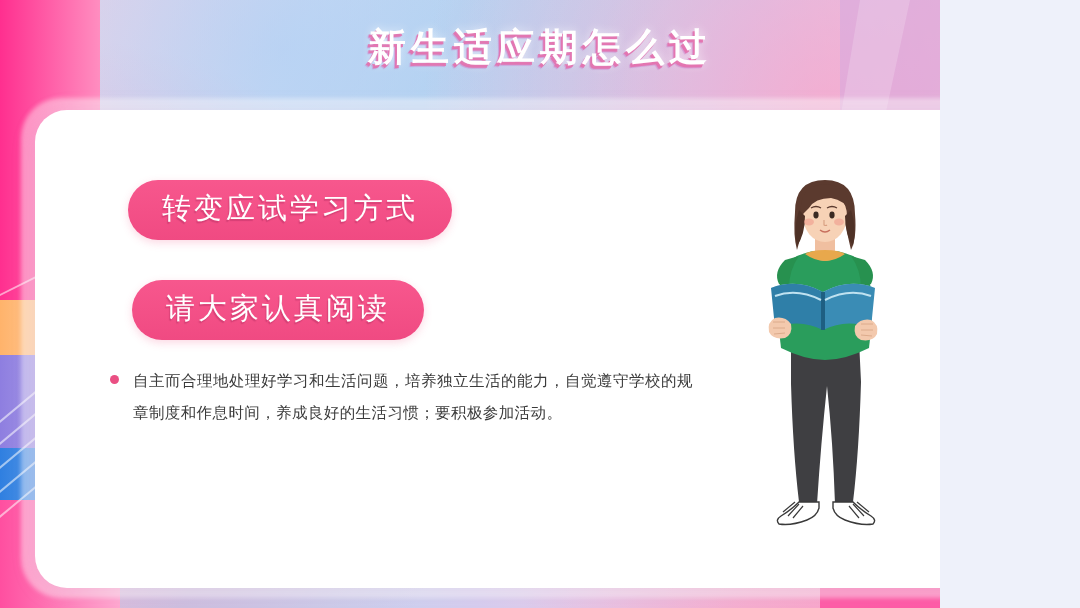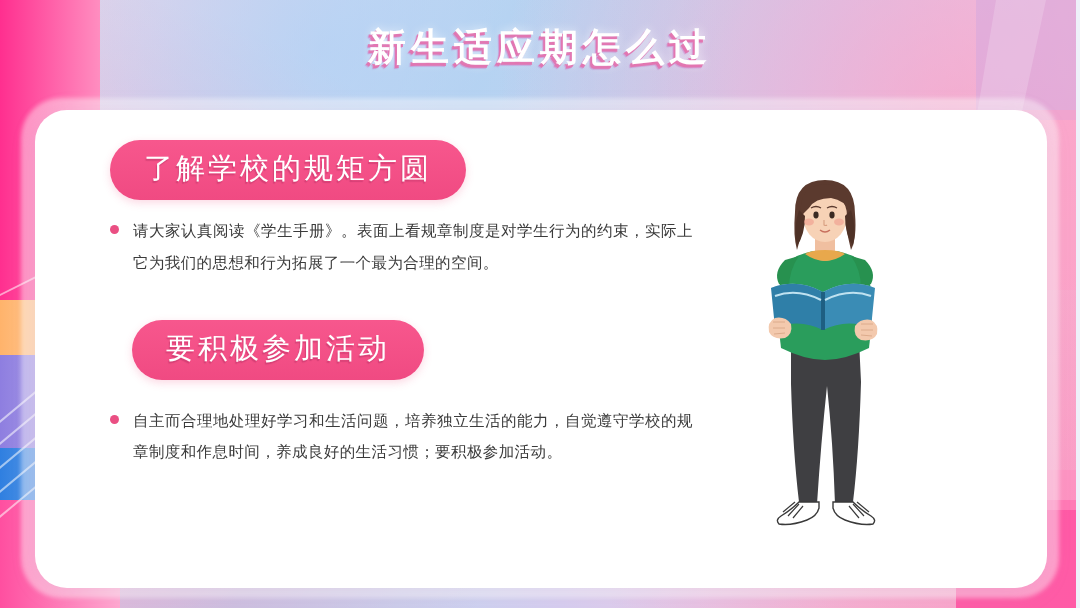--- a/index.html
+++ b/index.html
@@ -6,21 +6,21 @@
   html, body { width:1080px; height:608px; overflow:hidden; }
   body {
     font-family:"Liberation Sans","DejaVu Sans",sans-serif;
     background:#eef1fa;
     position:relative;
   }
 
   
   #slide {
     position:absolute; inset:0;
-    width:1076px; height:608px;
+    width:940px; height:608px;
     overflow:hidden;
     background:
       linear-gradient(115deg,
         #f6cfe0 0%,
         #e8d6ea 12%,
         #cfdcf2 26%,
         #bcd6f0 38%,
         #c6d4f0 50%,
         #d6cdef 62%,
         #e5cbe9 72%,
@@ -175,33 +175,27 @@
     <path d="M40 0 L90 0 L60 140 L20 120 Z" fill="#ffffff" opacity=".18"></path>
   </svg>
 
   <div class="title">新生适应期怎么过</div>
 
   <div class="card-glow"></div>
   <div class="card"></div>
 
   <div class="content">
 
-    <div class="block blk1">
-      <div class="pill">了解学校的规矩方圆</div>
-      <div class="para">
-        <span class="bullet"></span>
-        <span class="para-text">请大家认真阅读《学生手册》。表面上看规章制度是对学生行为的约束，实际上它为我们的思想和行为拓展了一个最为合理的空间。</span>
-      </div>
+
+    <div class="block blk2">
+      <div class="pill pill-2">转变应试学习方式</div>
     </div>
 
-    <div class="block blk2">
-    </div>
-
     <div class="block blk3">
-      <div class="pill pill-3">要积极参加活动</div>
+      <div class="pill pill-3">请大家认真阅读</div>
       <div class="para para-3">
         <span class="bullet"></span>
         <span class="para-text">自主而合理地处理好学习和生活问题，培养独立生活的能力，自觉遵守学校的规章制度和作息时间，养成良好的生活习惯；要积极参加活动。</span>
       </div>
     </div>
 
   </div>
 
   <svg class="person" width="180" height="360" viewBox="0 0 180 360">
 

